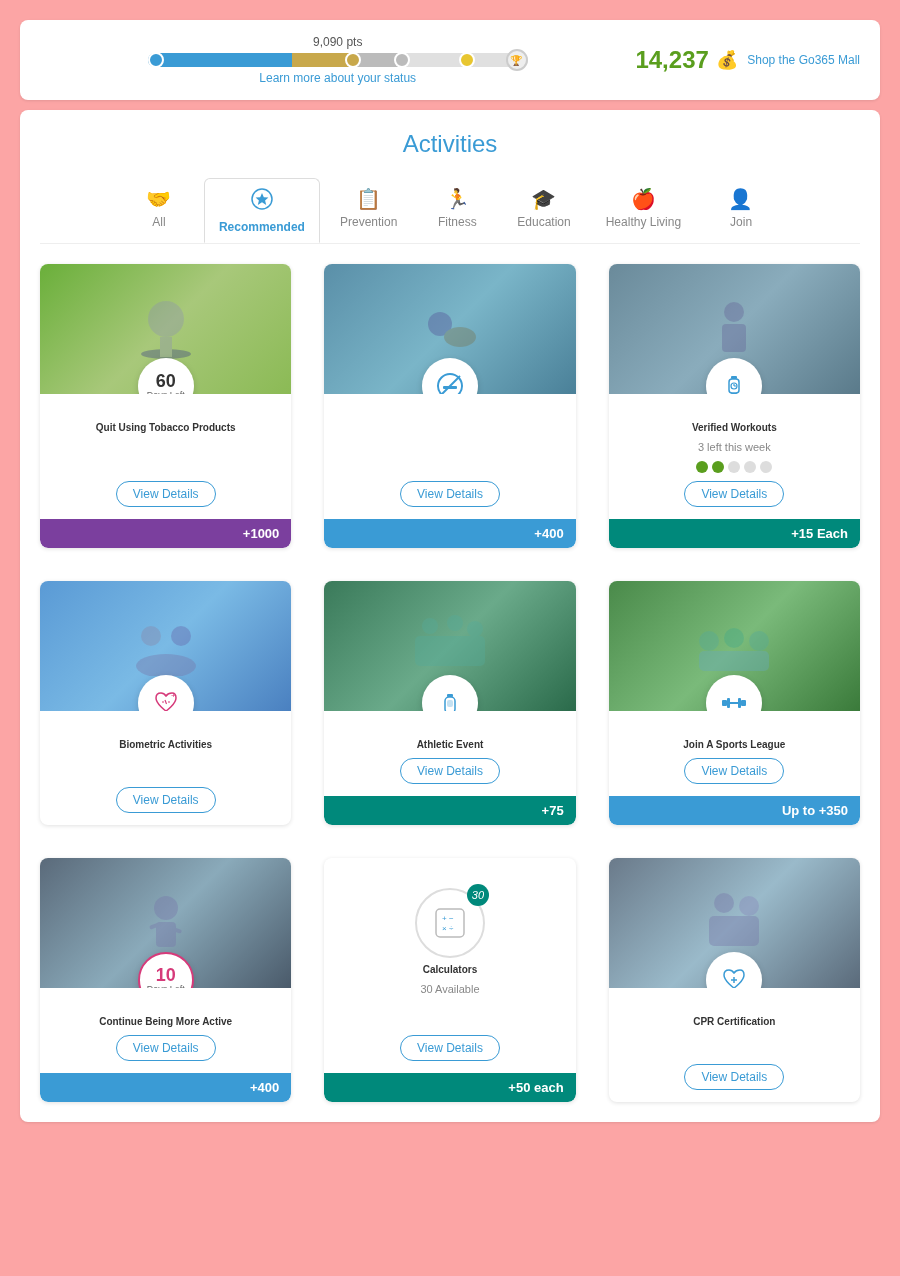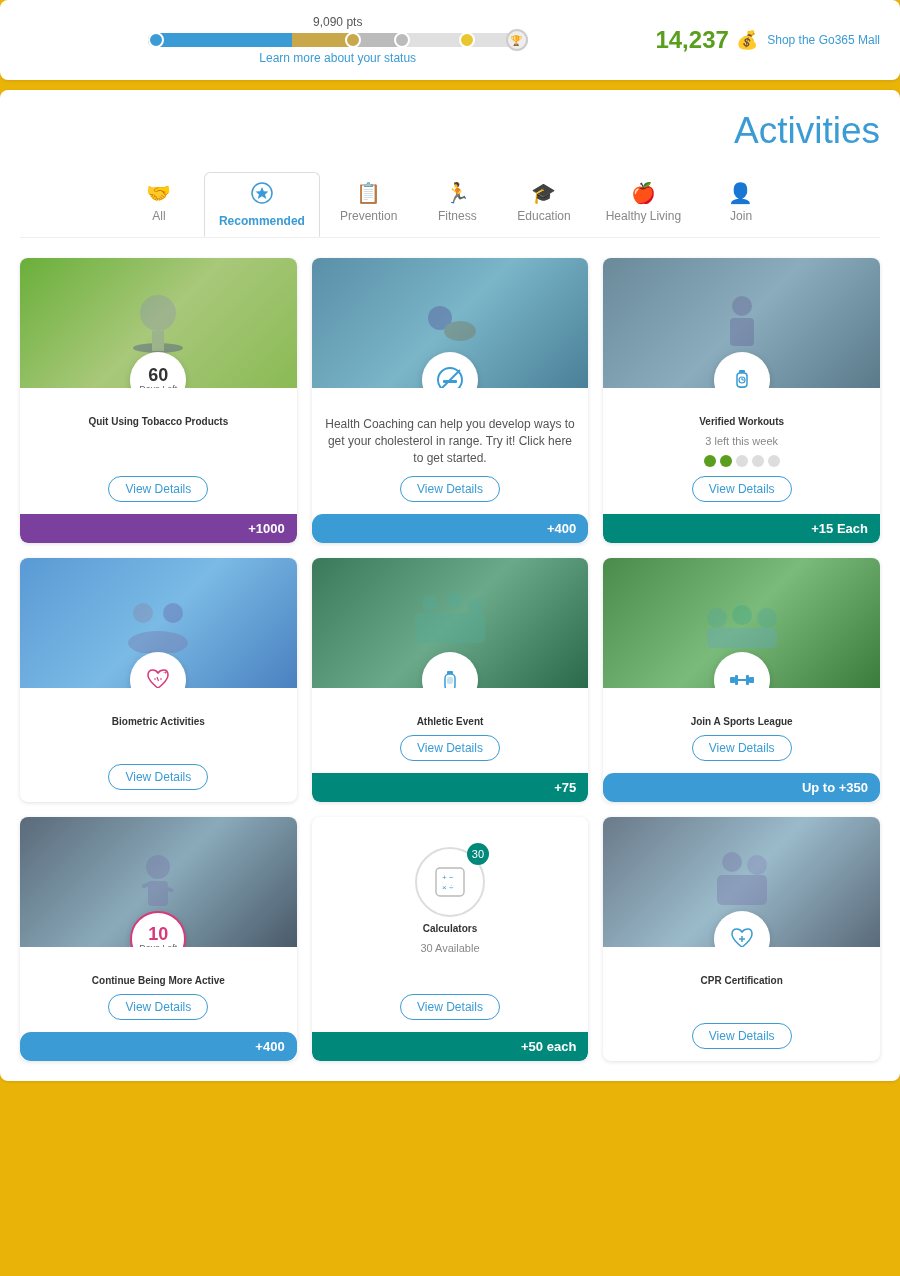--- a/index.html
+++ b/index.html
@@ -3,21 +3,22 @@
   <meta charset="utf-8">
   <style>
     * { box-sizing: border-box; margin: 0; padding: 0; }
     body {
       background: #e8e8e8;
       font-family: Arial, sans-serif;
       width: 900px;
       min-height: 1276px;
     }
     .page-wrapper {
-      background: #eab308;
+      background: #fca5a5;
+      padding: 20px;
       min-height: 1276px;
     }
 
     
     .status-bar {
       background: white;
       border-radius: 8px;
       padding: 15px 20px;
       display: flex;
       align-items: center;
@@ -65,22 +66,22 @@
     }
 
     
     .activities-section {
       background: white;
       border-radius: 8px;
       padding: 20px;
       box-shadow: 0 1px 3px rgba(0,0,0,0.1);
     }
     .activities-title {
-      text-align: right;
-      font-size: 37px;
+      text-align: center;
+      font-size: 24px;
       color: #3a9bd5;
       margin-bottom: 20px;
       font-weight: normal;
     }
 
     
     .tab-nav {
       display: flex;
       justify-content: center;
       gap: 5px;
@@ -117,21 +118,21 @@
     }
     .tab-item.active .tab-label {
       color: #3a9bd5;
       font-weight: bold;
     }
 
     
     .cards-grid {
       display: grid;
       grid-template-columns: repeat(3, 1fr);
-      gap: 15px;
+      gap: 33px;
     }
     .card {
       background: white;
       border-radius: 8px;
       overflow: hidden;
       box-shadow: 0 1px 4px rgba(0,0,0,0.12);
       display: flex;
       flex-direction: column;
     }
     .card-img-placeholder {
@@ -199,21 +200,21 @@
     }
     .card-footer {
       border-radius: 0 0 8px 8px;
       padding: 7px 12px;
       text-align: right;
       font-size: 13px;
       font-weight: bold;
       color: white;
     }
     .footer-purple { background: #7B3F9E; }
-    .footer-blue { background: #3a9bd5; border-radius: 11px; }
+    .footer-blue { background: #3a9bd5; }
     .footer-teal { background: #00897B; }
     .footer-pink { background: #d63a7a; }
 
     
     .card-icon-overlay {
       position: absolute;
       bottom: -20px;
       left: 50%;
       transform: translateX(-50%);
       width: 56px;
@@ -268,20 +269,21 @@
       right: -4px;
       width: 22px;
       height: 22px;
       border-radius: 50%;
       background: #00897B;
       color: white;
       font-size: 11px;
       display: flex;
       align-items: center;
       justify-content: center;
+      font-style: italic;
     }
 
     
     .img-yoga { background: linear-gradient(135deg, #6aaf3a 0%, #a8c87a 50%, #8bba55 100%); }
     .img-dog { background: linear-gradient(135deg, #5a8fa8 0%, #7ab5c8 50%, #4a8098 100%); }
     .img-workout { background: linear-gradient(135deg, #6a8a9a 0%, #8aacbc 50%, #5a7a8a 100%); }
     .img-biometric { background: linear-gradient(135deg, #5a9ad5 0%, #7abae5 50%, #4a80c0 100%); }
     .img-athletic { background: linear-gradient(135deg, #3a7a5a 0%, #6aaa8a 50%, #2a6a4a 100%); }
     .img-sports { background: linear-gradient(135deg, #4a8a4a 0%, #7aba7a 50%, #3a7a3a 100%); }
     .img-active { background: linear-gradient(135deg, #5a6a7a 0%, #8aaaba 50%, #4a5a6a 100%); }
@@ -396,21 +398,20 @@
           </div>
           <div class="card-icon-overlay">
             <svg width="28" height="28" viewBox="0 0 28 28">
               <circle cx="14" cy="14" r="12" fill="none" stroke="#3a9bd5" stroke-width="2"></circle>
               <line x1="4" y1="24" x2="24" y2="4" stroke="#3a9bd5" stroke-width="2"></line>
               <rect x="7" y="14" width="14" height="3" rx="1" fill="#3a9bd5"></rect>
             </svg>
           </div>
         </div>
         <div class="card-body">
-          <div class="card-desc">Health Coaching can help you develop ways to get your cholesterol in range. Try it! Click here to get started.</div>
           <button class="view-details-btn">View Details</button>
         </div>
         <div class="card-footer footer-blue">+400</div>
       </div>
 
       <div class="card">
         <div class="card-img-placeholder img-workout">
           <div style="width:100%;height:100%;display:flex;align-items:center;justify-content:center;opacity:0.4;">
             <svg width="60" height="70" viewBox="0 0 60 70">
               <circle cx="30" cy="18" r="10" fill="#669"></circle>

